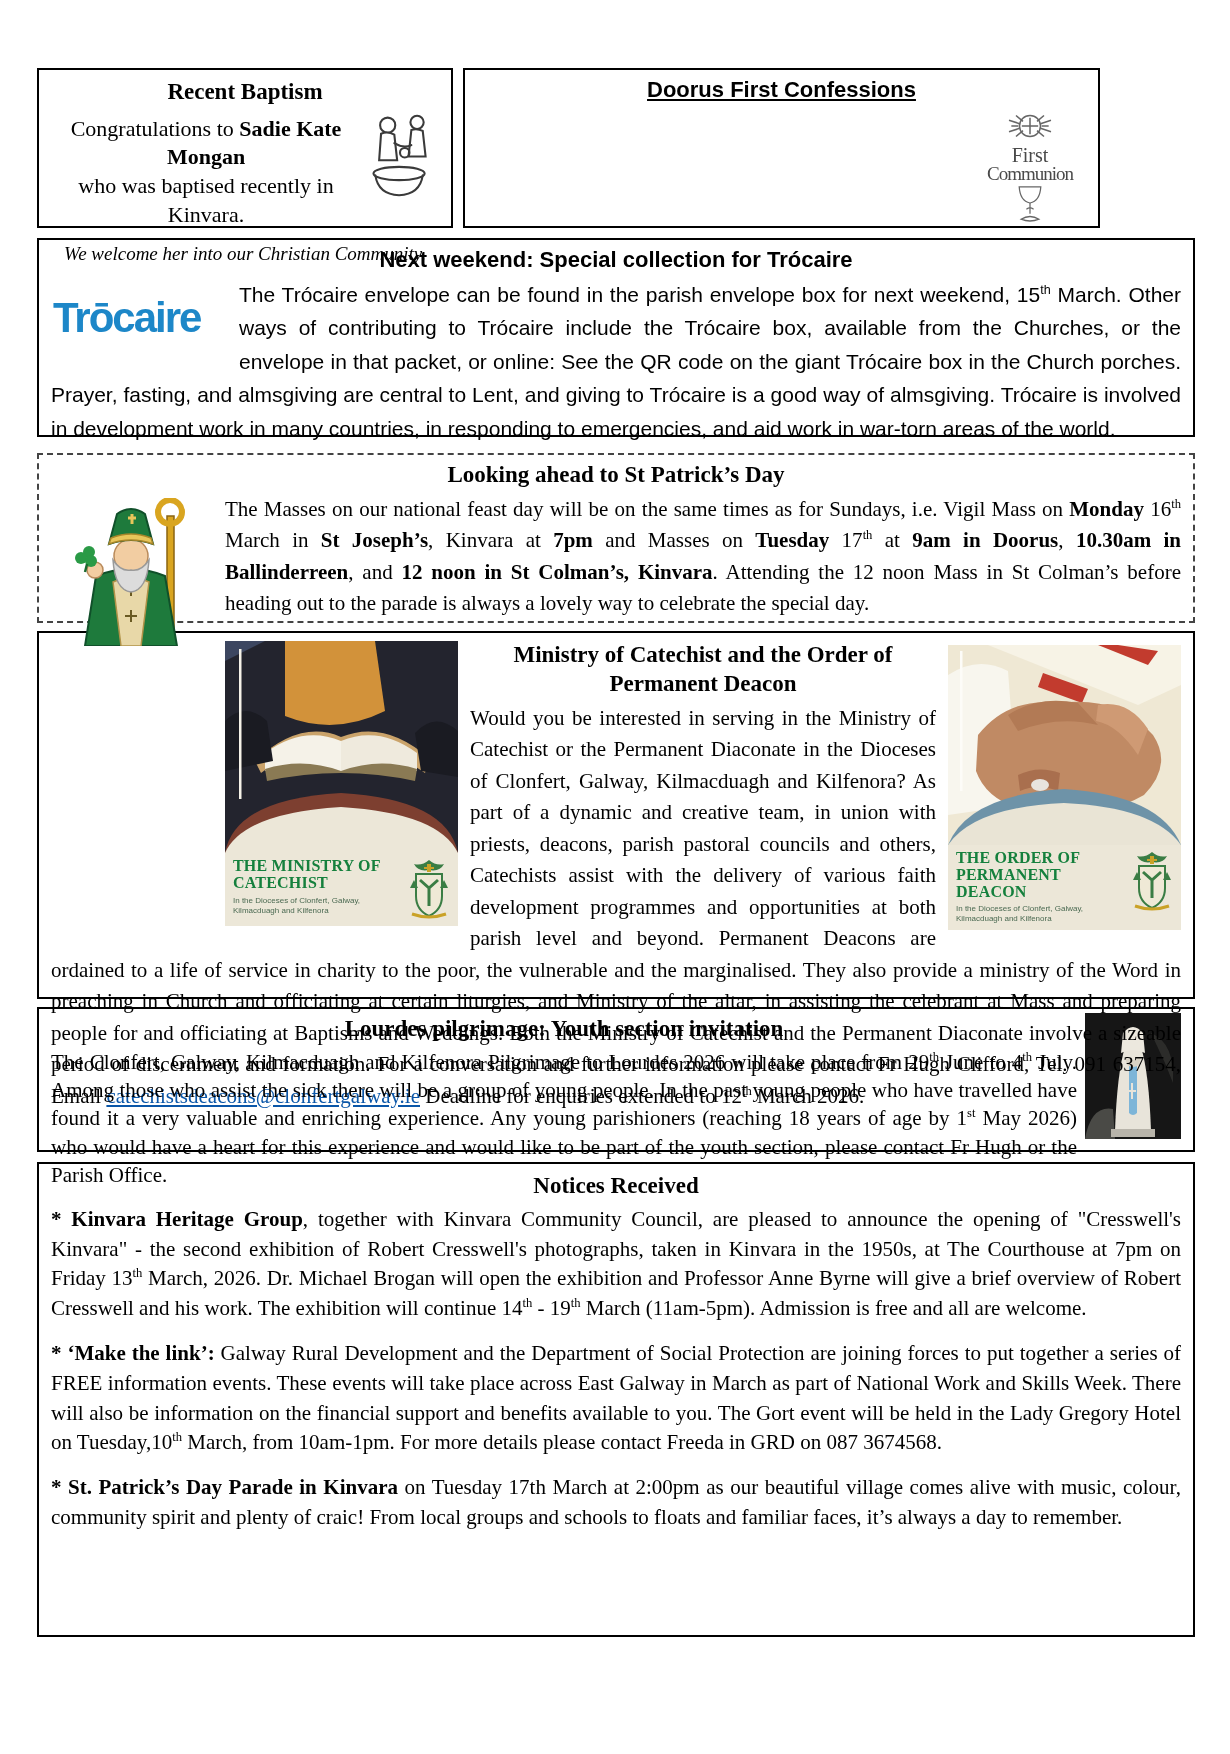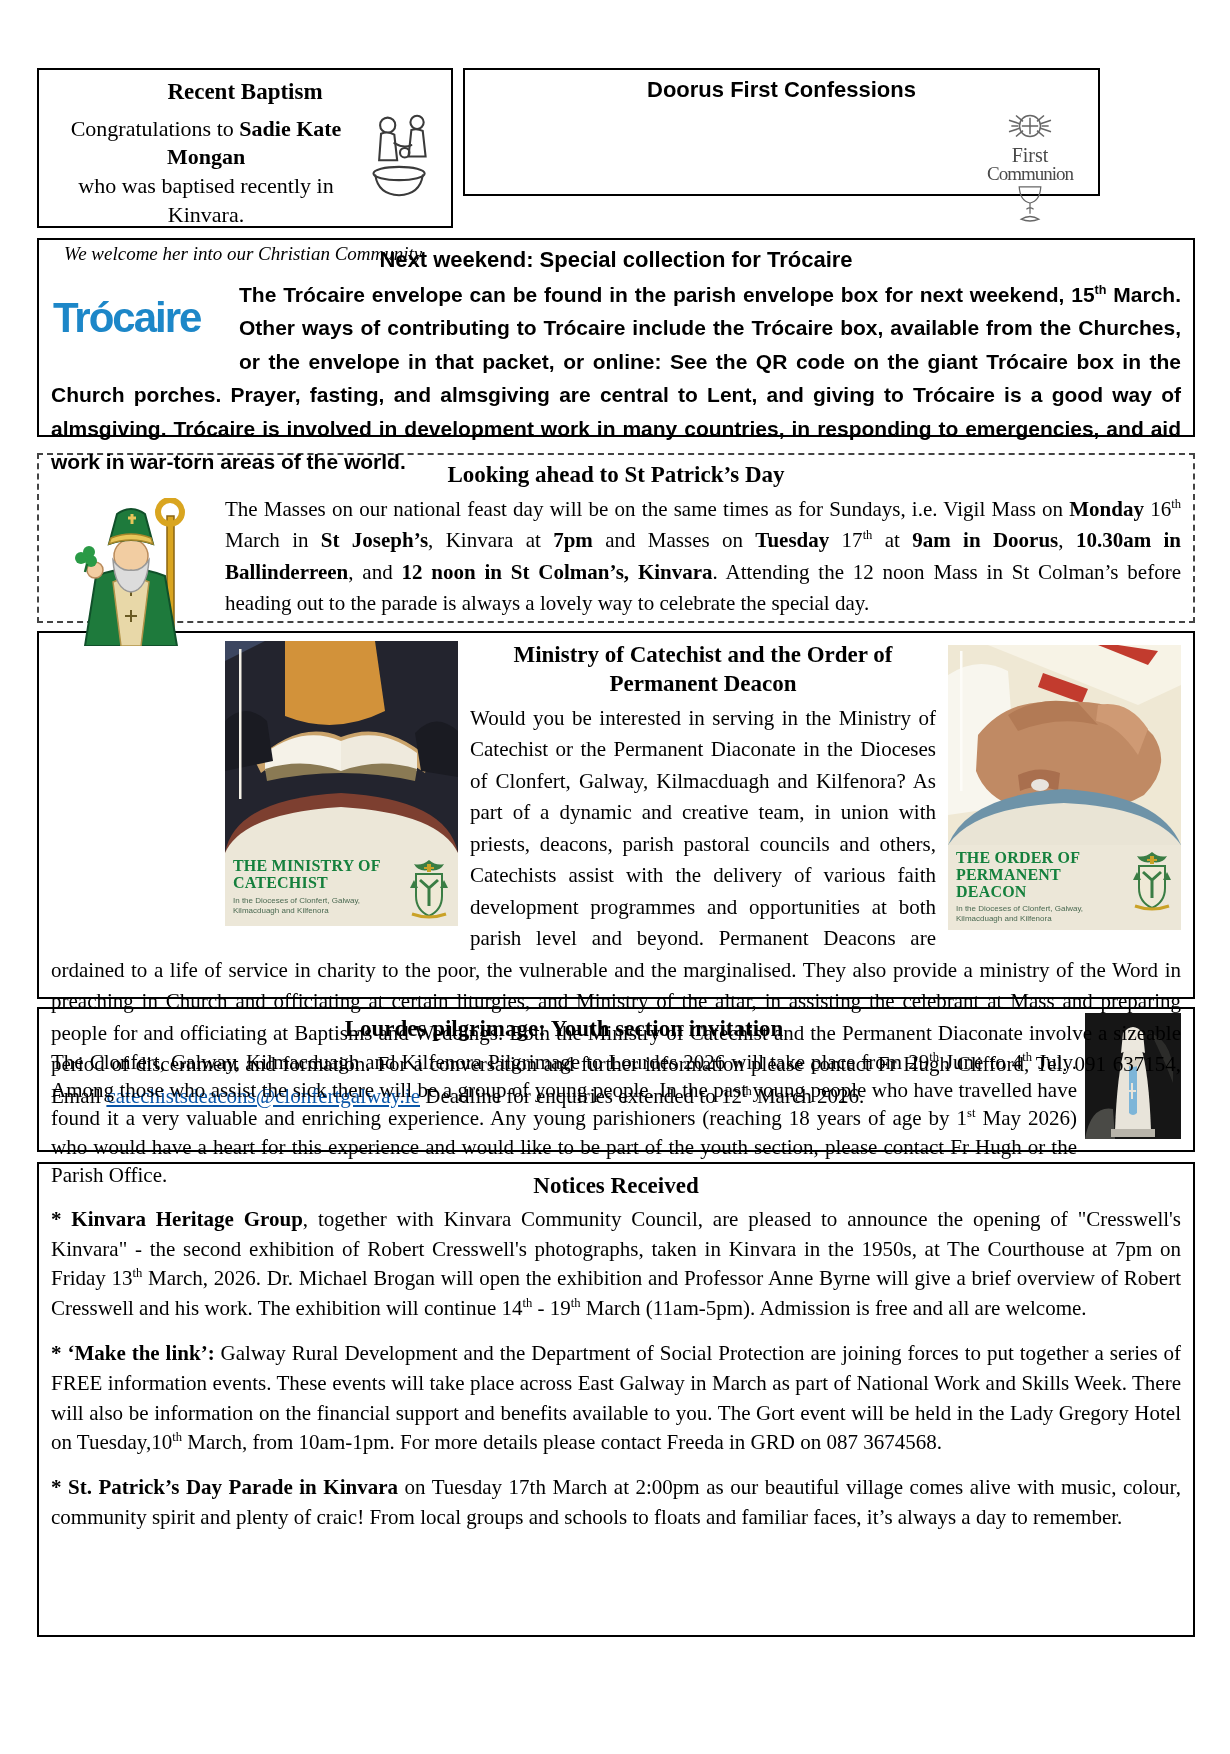--- a/index.html
+++ b/index.html
@@ -17,36 +17,36 @@
   sup { font-size:0.6em; vertical-align:super; line-height:0; }
   a.email { color:#0a56a8; text-decoration:underline; }
 
   
   .row-top { display:flex; gap:10px; margin-bottom:10px; }
   .baptism-box { width:416px; height:160px; }
   .bap-flex { display:flex; align-items:flex-start; }
   .bap-text { flex:1; text-align:center; font-size:22px; line-height:1.3; margin-top:4px; }
   .bap-welcome { text-align:center; font-style:italic; font-size:19px; margin-top:14px; }
   .bap-img { width:78px; height:90px; flex:0 0 auto; }
-  .doorus-box { width:637px; height:128px; padding-top:4px; }
+  .doorus-box { width:637px; height:160px; padding-top:4px;text-decoration:underline; }
   .doorus-box h2.sec-title { font-size:22px; margin-bottom:2px; }
   .doorus-body { font-size:21px; line-height:1.37; text-align:justify; }
   .fc-art { float:right; width:112px; height:125px; margin:0 0 0 6px; text-align:center; color:#555; }
   .fc-word { font-family:"Liberation Serif", serif; line-height:0.95; color:#4a4a4a; }
   .fc-w1 { font-size:20px; margin-top:-4px; }
   .fc-w2 { font-size:19px; letter-spacing:-1px; }
 
   
   .trocaire-box { height:199px; margin-bottom:16px; padding-top:4px; }
   .trocaire-box h2.sec-title { font-size:22px; margin-bottom:4px; }
   .troc-logo { float:left; width:172px; height:64px; margin:8px 14px 4px 2px;
                display:flex; align-items:center; }
   .troc-logo span { font-family:"Liberation Sans", sans-serif; font-weight:bold;
                     font-size:42px; letter-spacing:-2px; }
-  .troc-body { font-size:21px; line-height:1.6; text-align:justify;font-weight:bold; }
+  .troc-body { font-size:21px; line-height:1.6; text-align:justify; }
 
   
   .patricks-box { height:170px; margin-bottom:8px; padding-top:4px; }
   .pat-img { float:left; width:160px; height:148px; margin:4px 14px 0 0; }
   .pat-body { font-size:21px; line-height:1.5; text-align:justify; }
 
   
   .ministry-box { height:368px; margin-bottom:8px; padding-top:6px; }
   .min-card { width:233px; background:#ece7d8; }
   .min-card.left { float:left; margin:2px 12px 4px 0; }
@@ -124,21 +124,21 @@
               <path d="M16 29 Q20 26 24 29"></path>
             </g>
           </svg>
         </div>
       </section>
     </div>
 
     <section class="box trocaire-box sans">
       <h2 class="sec-title sans">Next weekend: Special collection for Trócaire</h2>
       <div class="troc-logo">
-        <span style="color:#1d87c8">Trócaire</span>
+        <span style="color:#1d87c8">Trōcaire</span>
       </div>
       <p class="troc-body"><span>The Trócaire envelope can be found in the parish envelope box for next weekend, 15</span><sup>th</sup><span> March. Other ways of contributing to Trócaire include the Trócaire box, available from the Churches, or the envelope in that packet, or online: See the QR code on the giant Trócaire box in the Church porches. Prayer, fasting, and almsgiving are central to Lent, and giving to Trócaire is a good way of almsgiving. Trócaire is involved in development work in many countries, in responding to emergencies, and aid work in war-torn areas of the world.</span></p>
     </section>
 
     <section class="box dashed patricks-box">
       <h2 class="sec-title">Looking ahead to St Patrick’s Day</h2>
       <div class="pat-img">
         <svg viewBox="0 0 160 148" width="160" height="148">
 
           <rect x="116" y="18" width="7" height="130" fill="#d9a520" stroke="#8a6410" stroke-width="1.5"></rect>

